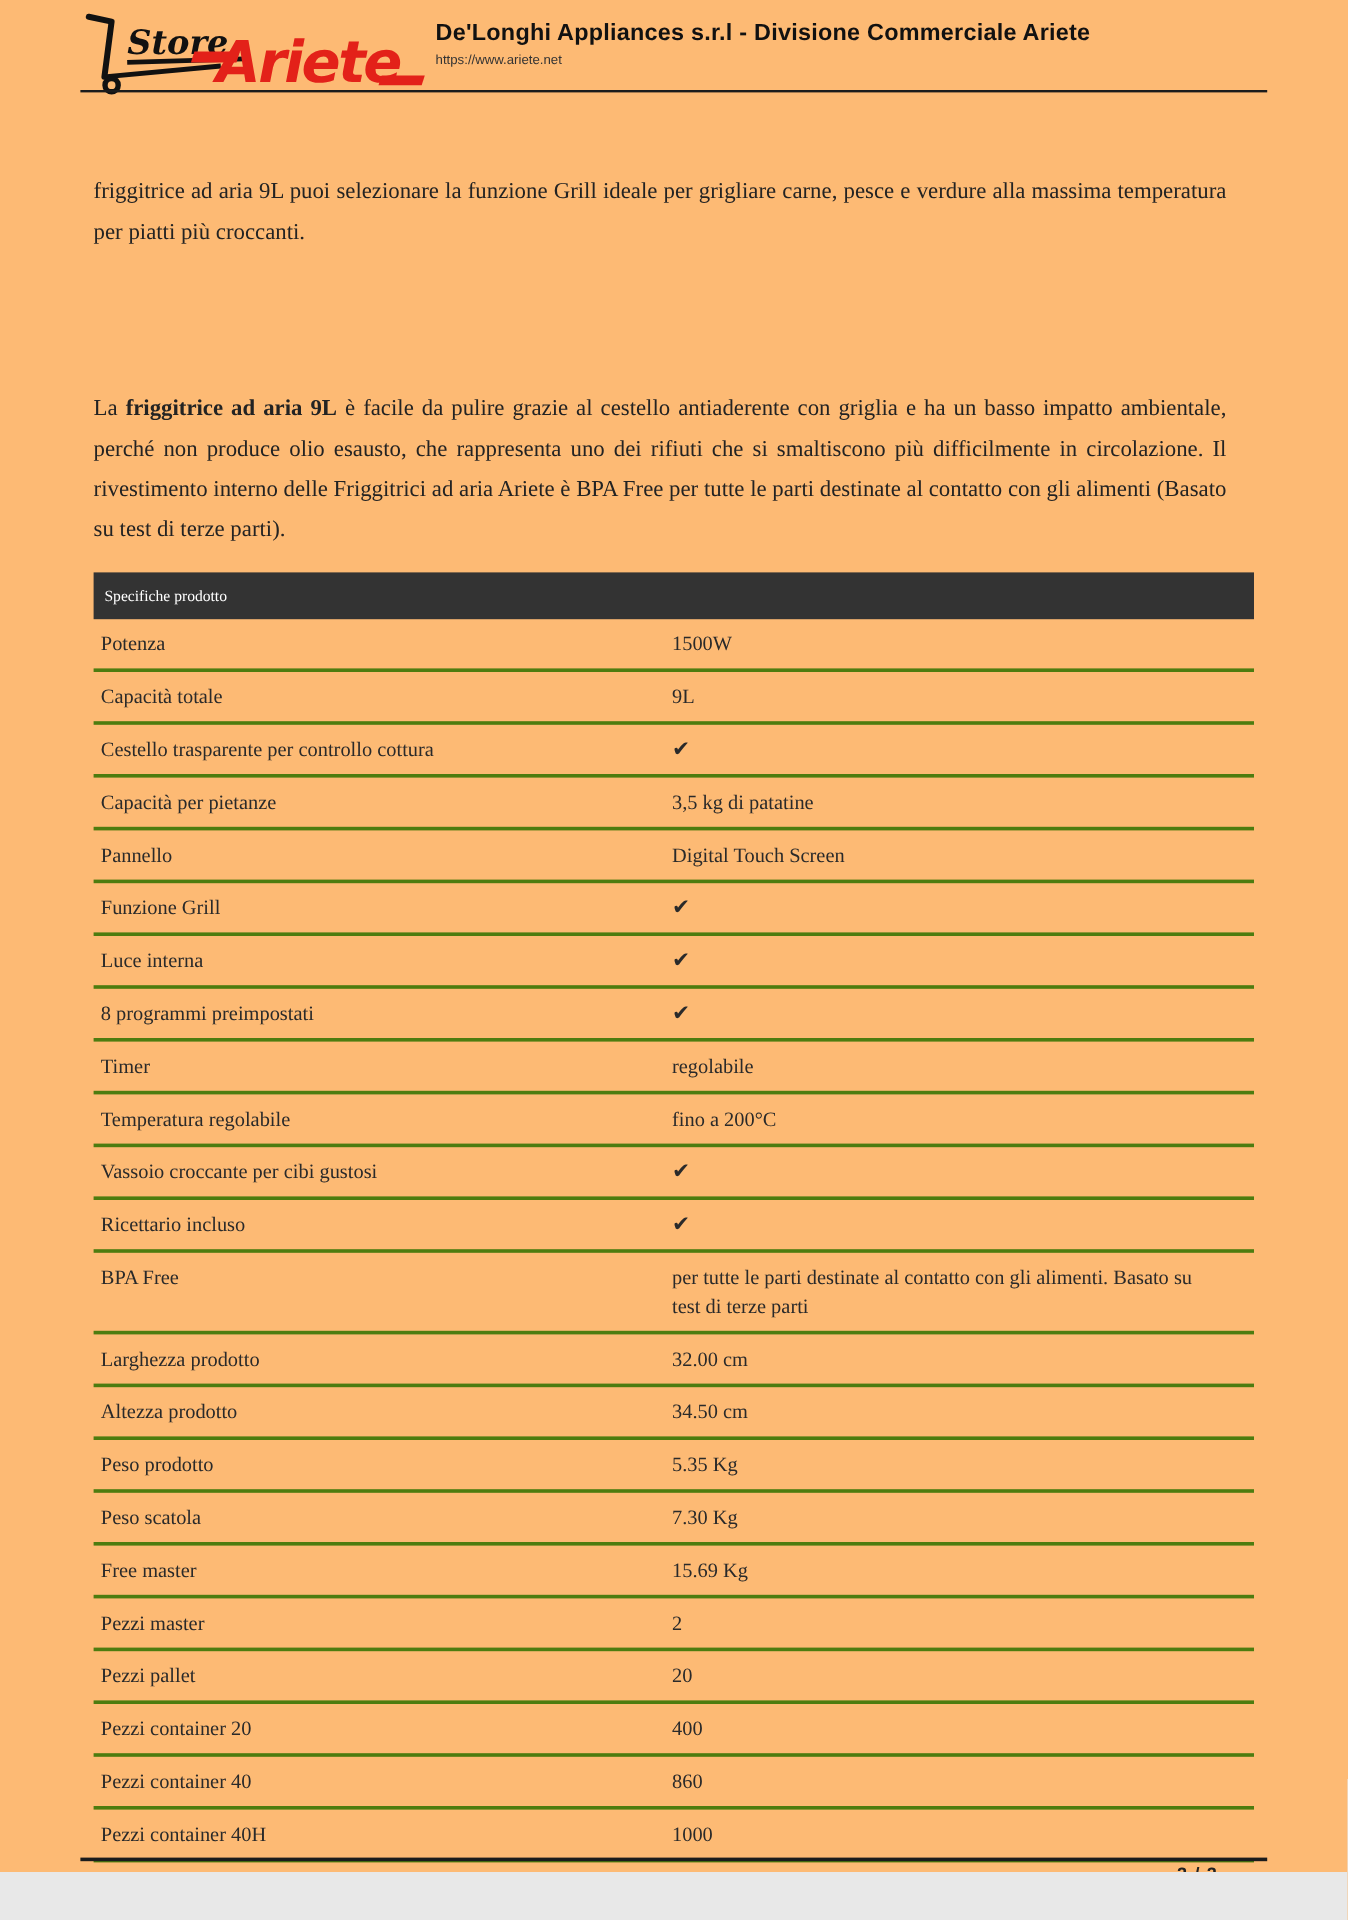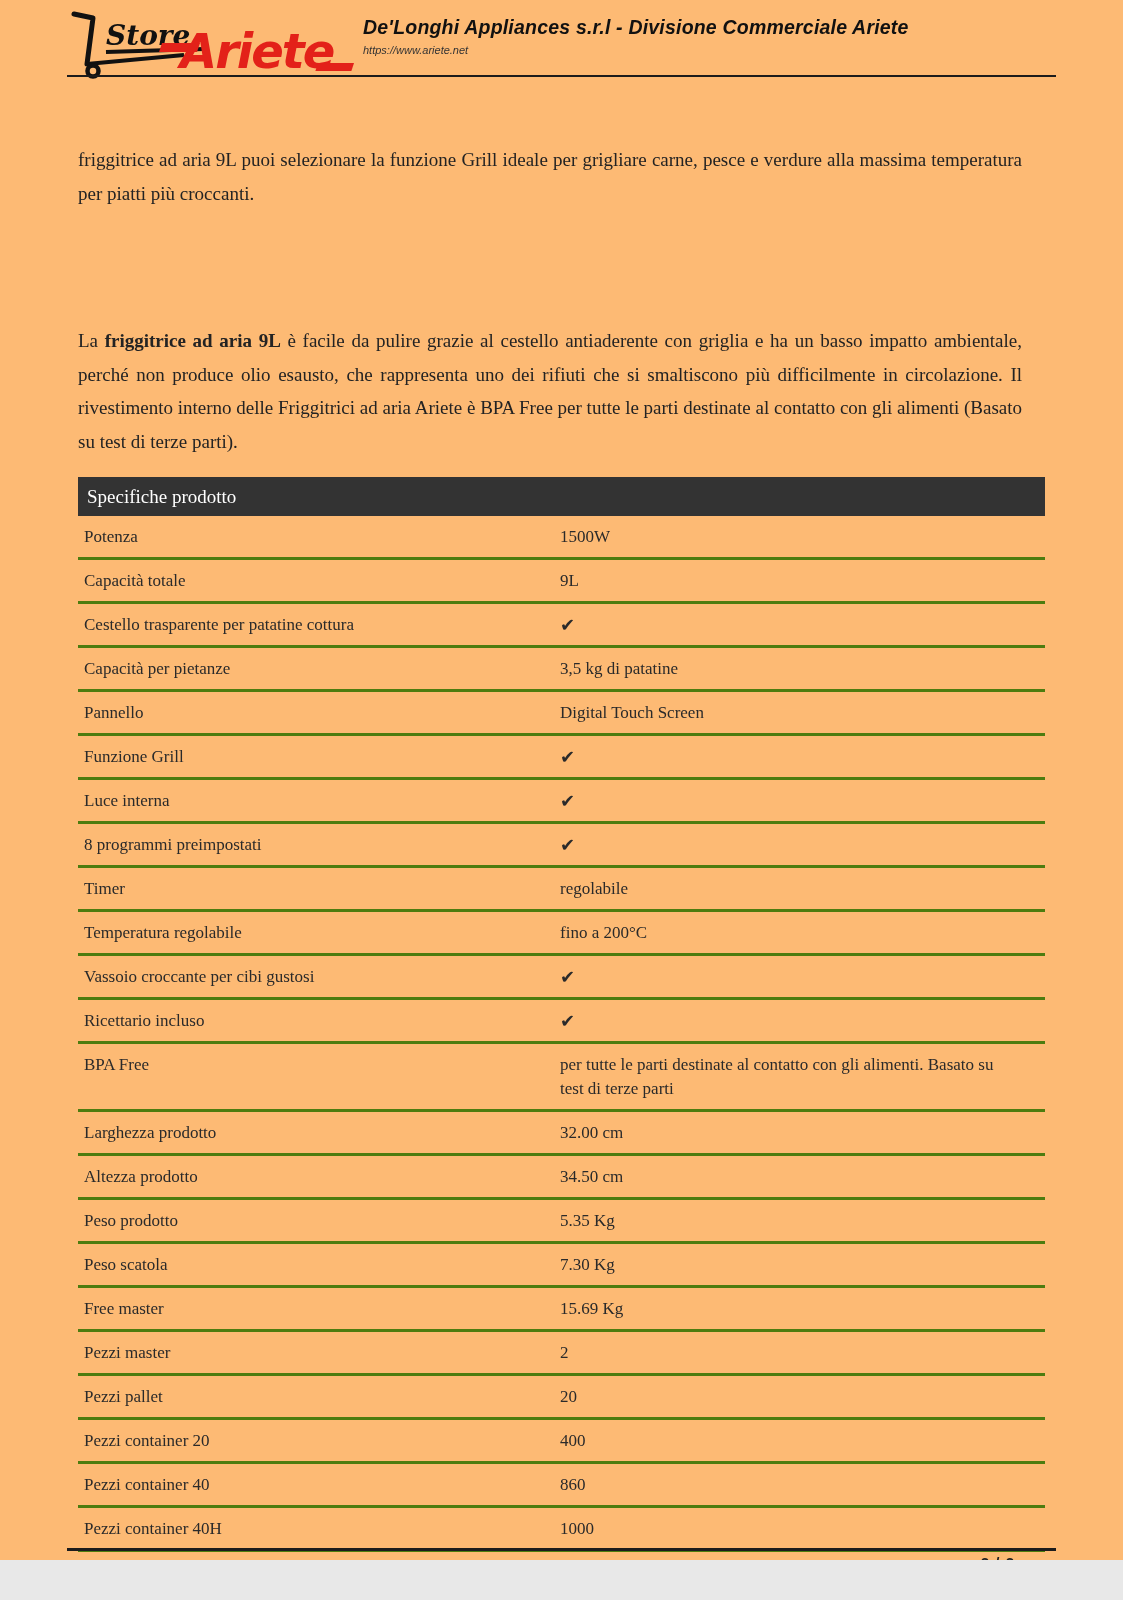--- a/index.html
+++ b/index.html
@@ -9,21 +9,21 @@
     height: 1560px;
     margin: 0 auto;
     background: #fdba74;
     font-family: "Liberation Serif", serif;
     color: #1f1f1f;
     overflow: hidden;
   }
 
   
   .logo { position: absolute; left: 66px; top: 8px; width: 290px; height: 72px; }
-  .header-text { position: absolute; left: 363px; top: 16px; font-family: "Liberation Sans", sans-serif; font-style: italic; }
+  .header-text { position: absolute; left: 363px; top: 16px; font-family: "Liberation Sans", sans-serif; }
   .header-title { font-size: 19.5px; font-weight: bold; color: #111; letter-spacing: 0.2px; }
   .header-url { font-size: 11px; color: #333; margin-top: 5px; }
   .header-rule { position: absolute; left: 67px; top: 75px; width: 989px; height: 2px; background: #1c1c1c; }
 
   
   .para {
     position: absolute;
     left: 78px;
     width: 944px;
     font-size: 19px;
@@ -35,21 +35,21 @@
   .para-2 { top: 305px; }
   .bold { font-weight: bold; }
 
   
   .spec-table { position: absolute; left: 78px; top: 477px; width: 967px; }
   .spec-header {
     height: 39px;
     display: flex;
     align-items: center;
     color: #ffffff;
-    font-size: 19px;
+    font-size: 13px;
     padding-left: 9px;
     box-sizing: border-box;
   }
   .spec-row {
     display: flex;
     align-items: flex-start;
     border-bottom: 3px solid #4d7c0f;
     padding: 9px 0 8px 0;
     min-height: 35px;
     box-sizing: border-box;
@@ -114,21 +114,21 @@
     <div id="spec-body">
         <div class="spec-row">
           <div class="spec-label">Potenza</div>
           <div class="spec-value">1500W</div>
         </div>
         <div class="spec-row">
           <div class="spec-label">Capacità totale</div>
           <div class="spec-value">9L</div>
         </div>
         <div class="spec-row">
-          <div class="spec-label">Cestello trasparente per patatine cottura</div>
+          <div class="spec-label">Cestello trasparente per controllo cottura</div>
           <div class="spec-value check">✔</div>
         </div>
         <div class="spec-row">
           <div class="spec-label">Capacità per pietanze</div>
           <div class="spec-value">3,5 kg di patatine</div>
         </div>
         <div class="spec-row">
           <div class="spec-label">Pannello</div>
           <div class="spec-value">Digital Touch Screen</div>
         </div>

